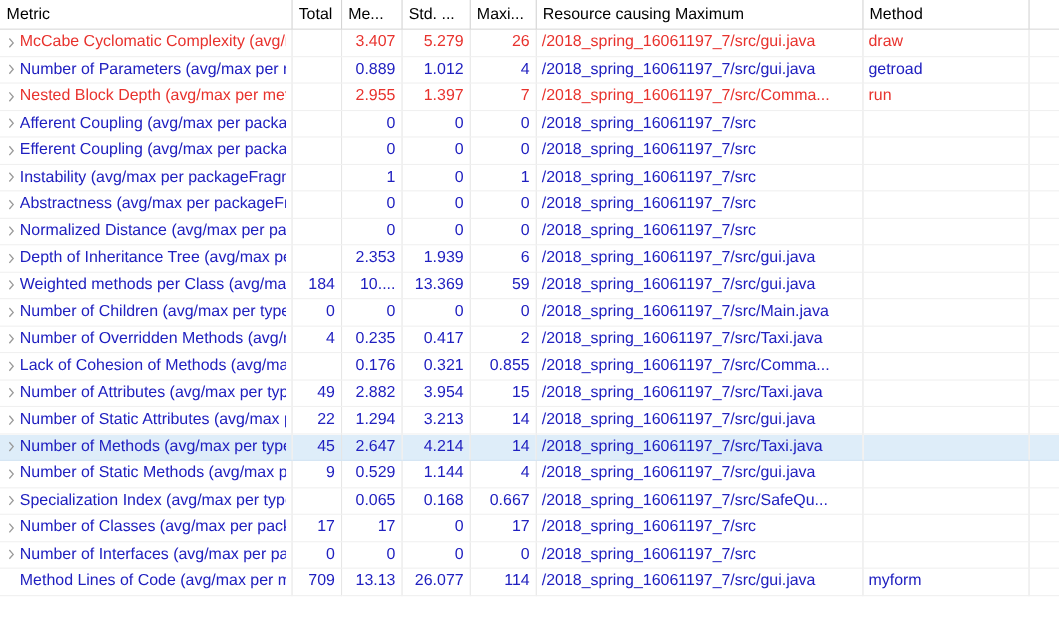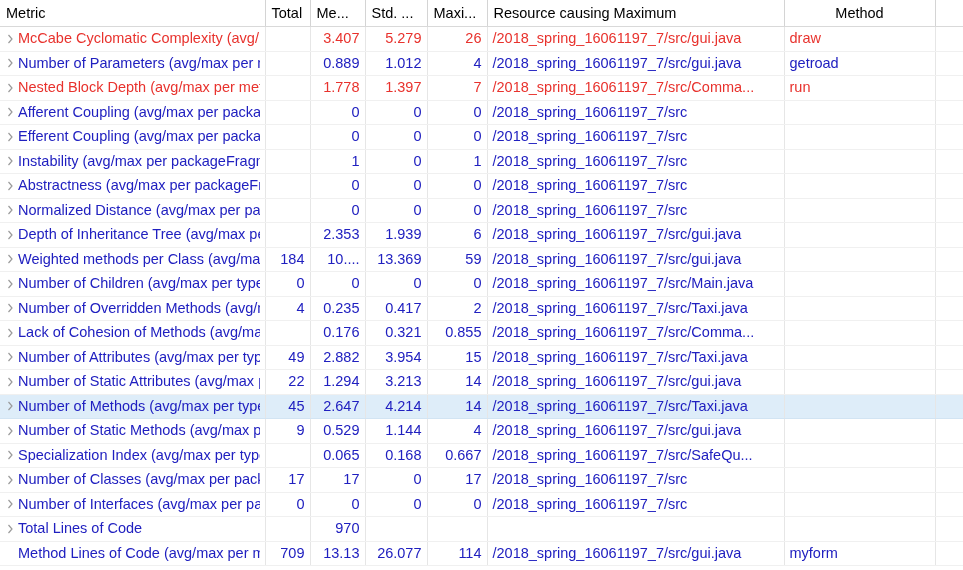--- a/index.html
+++ b/index.html
@@ -50,21 +50,21 @@
     border-bottom: 1px solid #d9d9d9;
     font-weight: normal;
     font-size: 14.5px;
     color: #000000;
     text-align: left;
     white-space: nowrap;
     overflow: hidden;
     vertical-align: middle;
   }
   thead th.num { text-align: left; }
-  thead th.last { border-right: 1px solid #d4d4d4; text-align: center; }
+  thead th.last { border-right: 1px solid #d4d4d4; }
   thead th.tail { border-right: none; }
 
   tbody td {
     height: 23.5px;
     padding: 0 5px;
     border-right: 1px solid #e6e6e6;
     border-bottom: 1px solid #f0f0f0;
     white-space: nowrap;
     overflow: hidden;
     vertical-align: middle;
@@ -183,21 +183,21 @@
             <span class="metric-inner">
               <span class="twisty">
                 <svg width="7" height="10" viewBox="0 0 7 10" aria-hidden="true">
                   <path d="M1.5 1 L5 5 L1.5 9" fill="none" stroke="currentColor" stroke-width="1.2"></path>
                 </svg>
               </span>
               <span class="metric-label">Nested Block Depth (avg/max per method)</span>
             </span>
           </td>
           <td class="num"></td>
-          <td class="num">1.778</td>
+          <td class="num">2.955</td>
           <td class="num">1.397</td>
           <td class="num">7</td>
           <td>/2018_spring_16061197_7/src/Comma...</td>
           <td>run</td>
           <td class="tail"></td>
         </tr>
         <tr class="row-blue">
           <td class="metric-cell">
             <span class="metric-inner">
               <span class="twisty">
@@ -516,39 +516,20 @@
           <td class="num">0</td>
           <td class="num">0</td>
           <td class="num">0</td>
           <td>/2018_spring_16061197_7/src</td>
           <td></td>
           <td class="tail"></td>
         </tr>
         <tr class="row-blue">
           <td class="metric-cell">
             <span class="metric-inner">
-              <span class="twisty">
-                <svg width="7" height="10" viewBox="0 0 7 10" aria-hidden="true">
-                  <path d="M1.5 1 L5 5 L1.5 9" fill="none" stroke="currentColor" stroke-width="1.2"></path>
-                </svg>
-              </span>
-              <span class="metric-label">Total Lines of Code</span>
-            </span>
-          </td>
-          <td class="num"></td>
-          <td class="num">970</td>
-          <td class="num"></td>
-          <td class="num"></td>
-          <td></td>
-          <td></td>
-          <td class="tail"></td>
-        </tr>
-        <tr class="row-blue">
-          <td class="metric-cell">
-            <span class="metric-inner">
               <span class="twisty"></span>
               <span class="metric-label">Method Lines of Code (avg/max per method)</span>
             </span>
           </td>
           <td class="num">709</td>
           <td class="num">13.13</td>
           <td class="num">26.077</td>
           <td class="num">114</td>
           <td>/2018_spring_16061197_7/src/gui.java</td>
           <td>myform</td>

